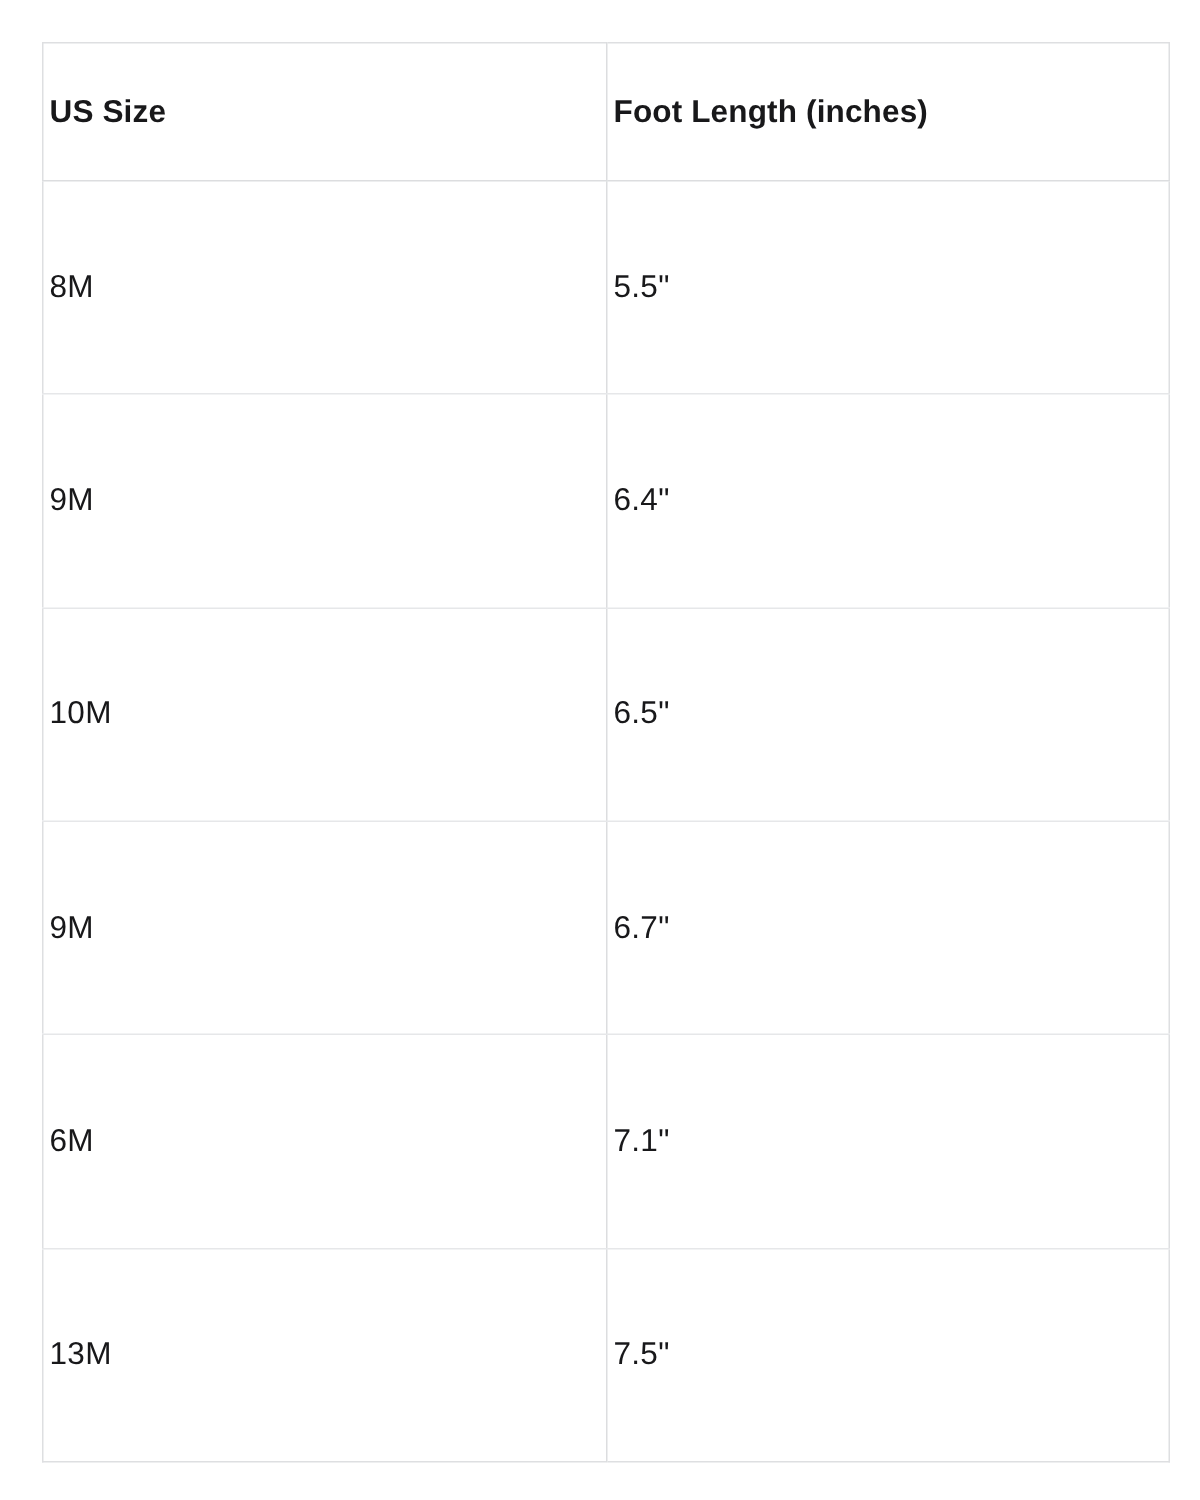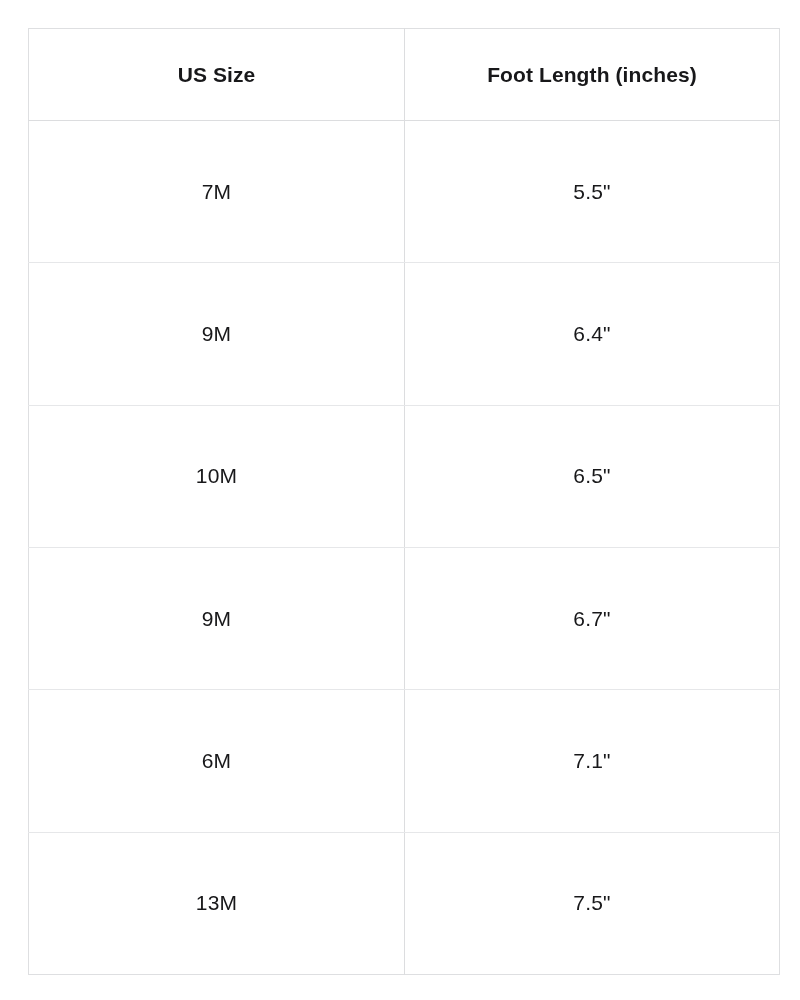--- a/index.html
+++ b/index.html
@@ -39,21 +39,21 @@
     table-layout: fixed;
     background: #ffffff;
     border: 1px solid #dedfe1;
   }
 
   table.size-table col.col-size   { width: 376px; }
   table.size-table col.col-length { width: 375px; }
 
   table.size-table th,
   table.size-table td {
-    text-align: center;
+    text-align: left;
     vertical-align: middle;
     color: #18181a;
     padding: 0 4px;
     border-right: 1px solid #dcdddf;
     border-bottom: 1px solid #e6e7e9;
     box-sizing: border-box;
   }
 
   table.size-table th:last-child,
   table.size-table td:last-child {
@@ -90,21 +90,21 @@
         <col class="col-length">
       </colgroup>
       <thead>
         <tr>
           <th>US Size</th>
           <th>Foot Length (inches)</th>
         </tr>
       </thead>
       <tbody>
         <tr>
-          <td>7M</td>
+          <td>8M</td>
           <td>5.5"</td>
         </tr>
         <tr>
           <td>9M</td>
           <td>6.4"</td>
         </tr>
         <tr>
           <td>10M</td>
           <td>6.5"</td>
         </tr>

